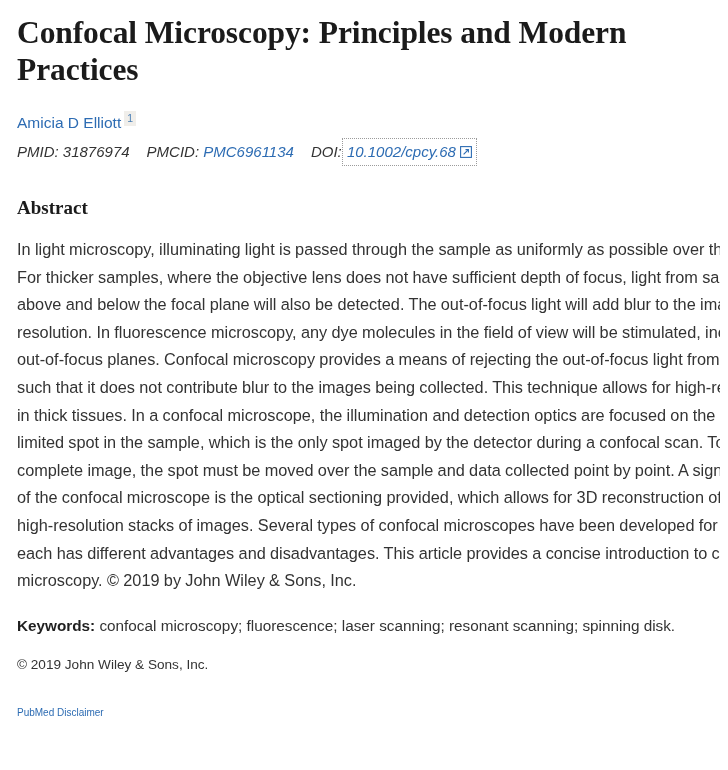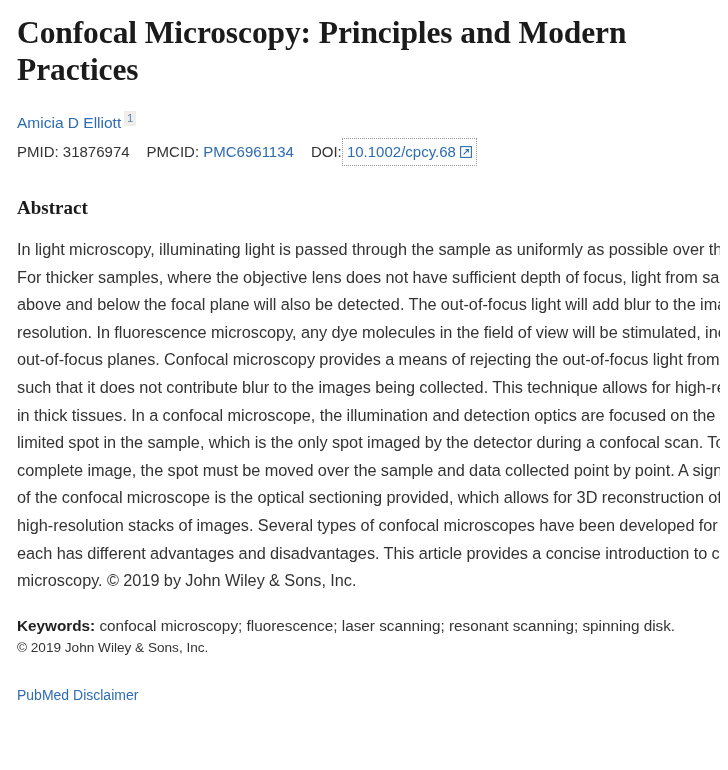--- a/index.html
+++ b/index.html
@@ -96,20 +96,21 @@
   .plus-icon::before { left: 0; top: 5px; width: 11px; height: 1.6px; }
   .plus-icon::after { top: 0; left: 4.7px; width: 1.6px; height: 11px; }
 
   
   .identifiers {
     margin-top: 9px;
     font-size: 15px;
     line-height: 20px;
     color: #333333;
     white-space: nowrap;
+    font-style: italic;
   }
   .ident-group { margin-right: 17px; }
   .ident-group:last-child { margin-right: 0; }
   .ident-value-plain { color: #333333; }
   .ident-link {
     color: #2d6cb3;
     text-decoration: none;
     cursor: pointer;
   }
   .doi-group {
@@ -150,28 +151,29 @@
   .keywords {
     margin-top: 19px;
     font-size: 15.3px;
     line-height: 24px;
     color: #333333;
     width: 830px;
   }
   .keywords-label { font-weight: bold; color: #1f1f1f; }
 
   .copyright {
+    margin-top: 17px;
     font-size: 13.6px;
     line-height: 20px;
     color: #333333;
   }
 
   .disclaimer-row { margin-top: 27px; }
   .disclaimer-link {
-    font-size: 14px;
+    font-size: 10px;
     line-height: 20px;
     color: #2d6cb3;
     text-decoration: none;
     cursor: pointer;
   }
 </style>
 </head>
 <body>
 
 <div class="page">

